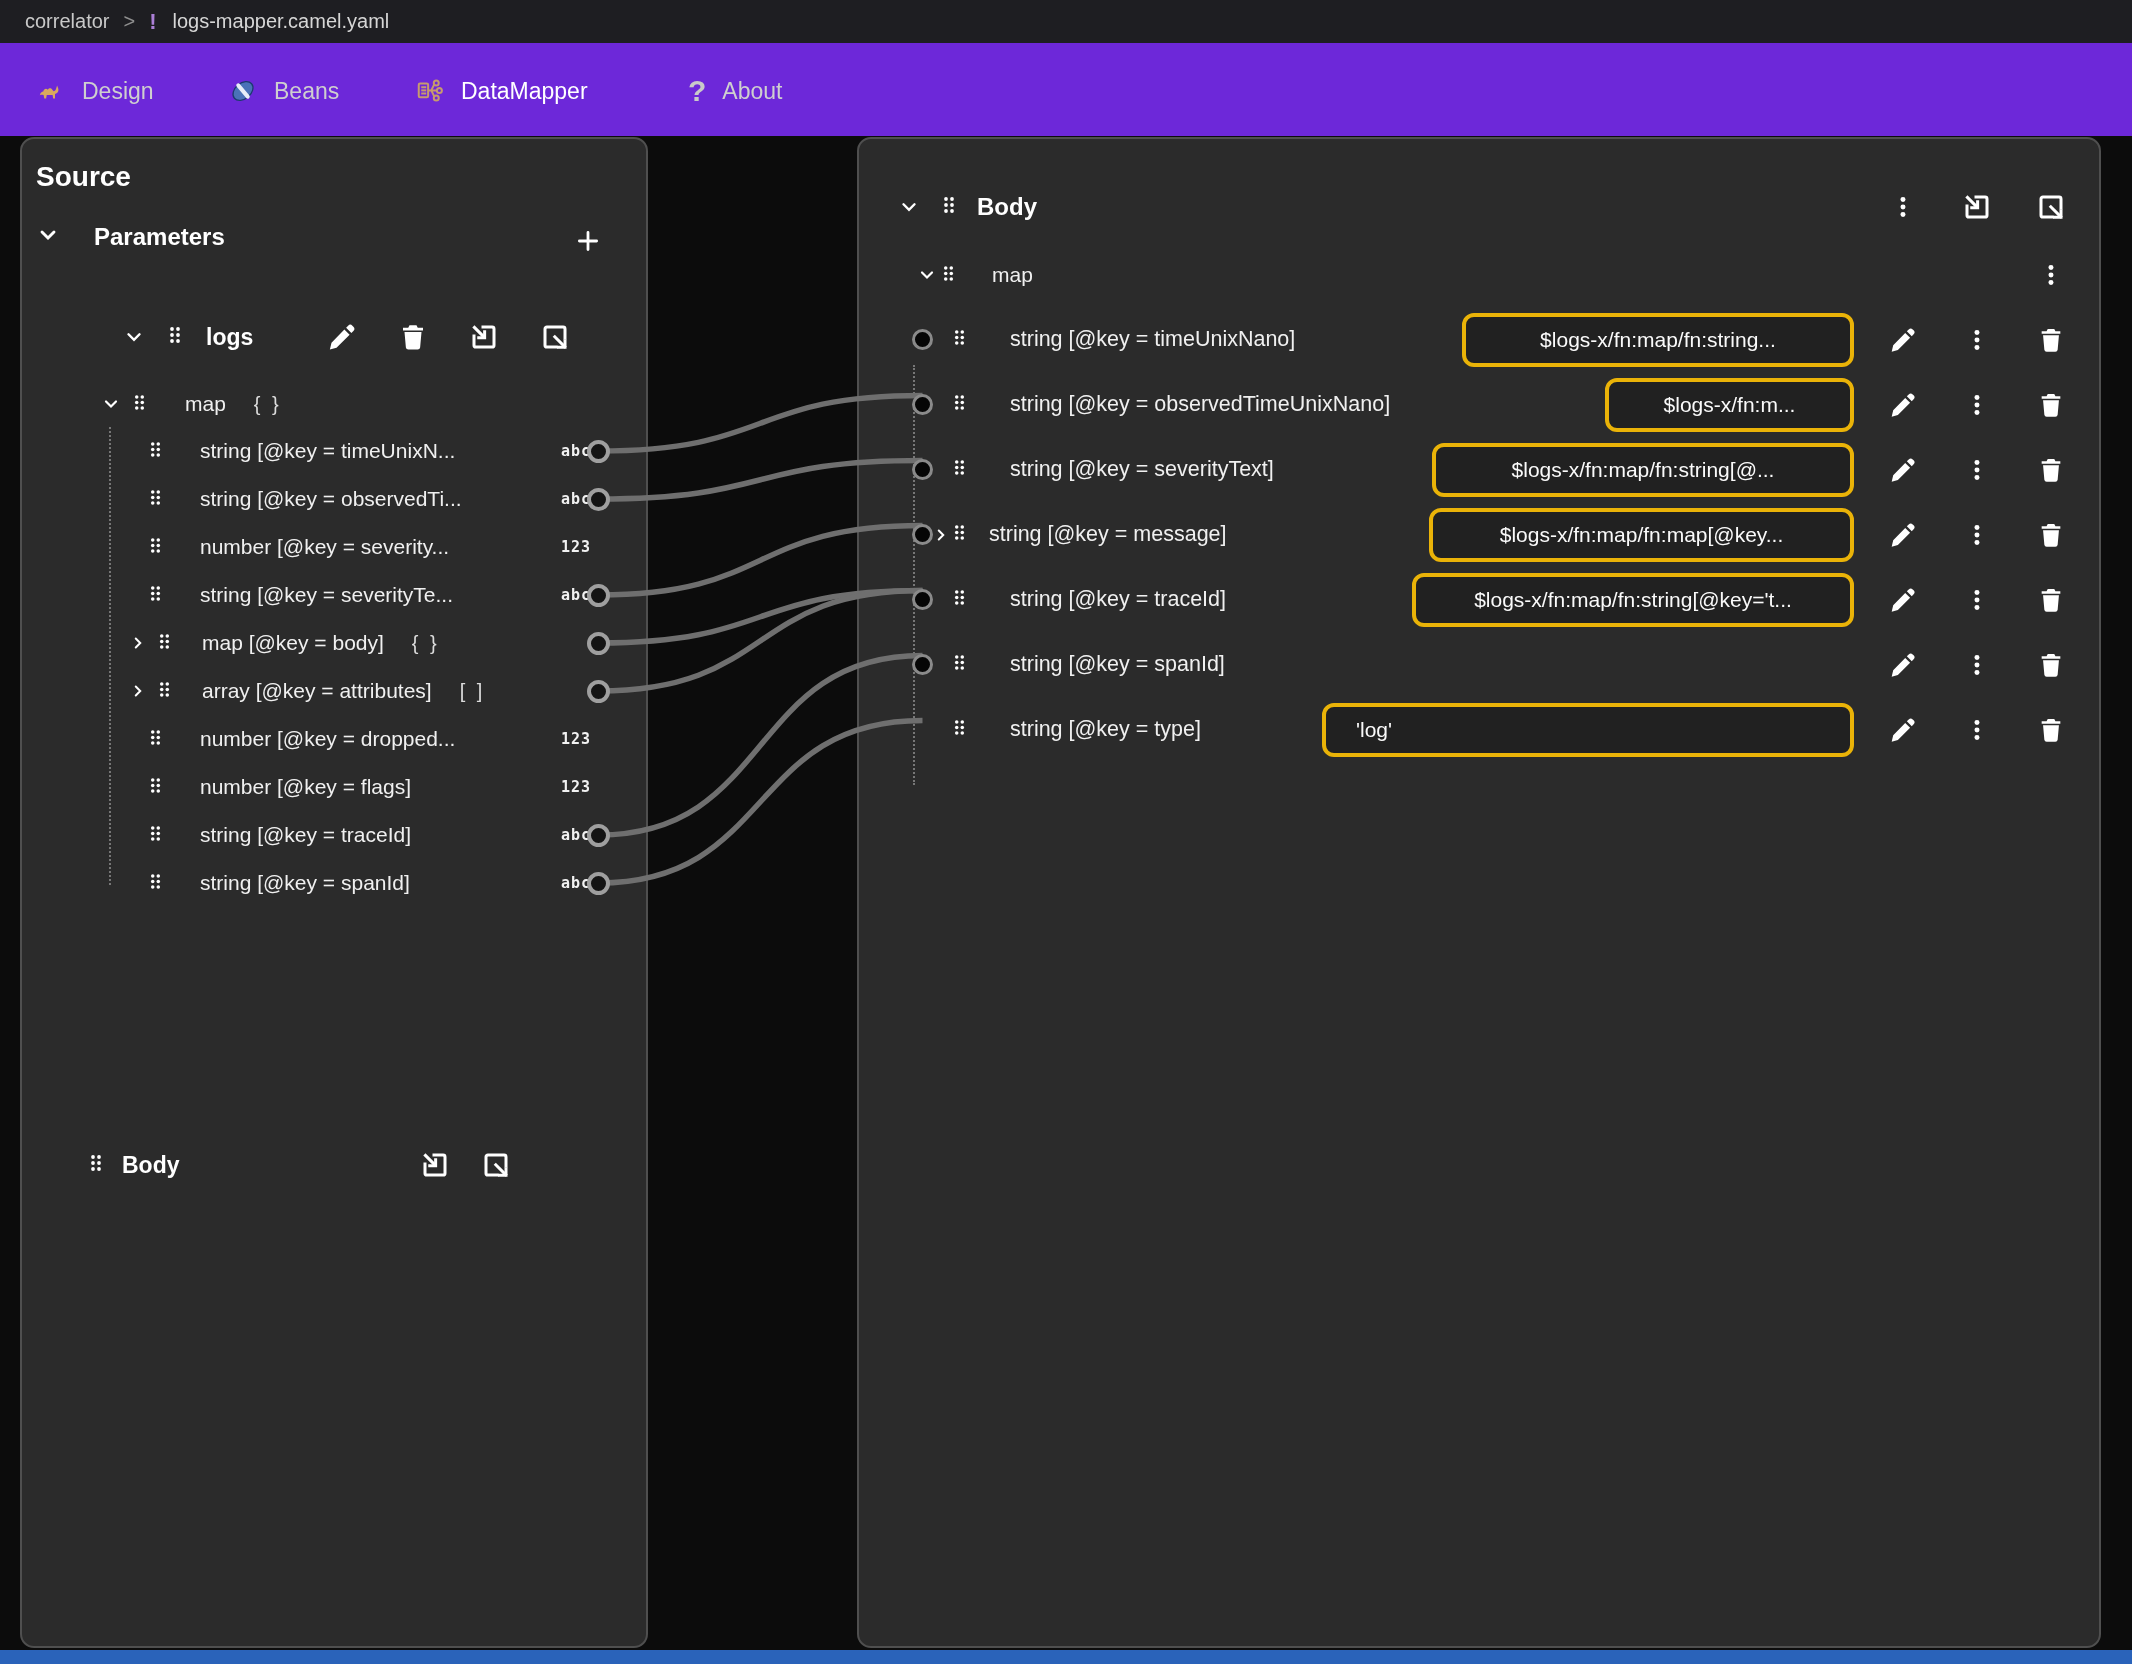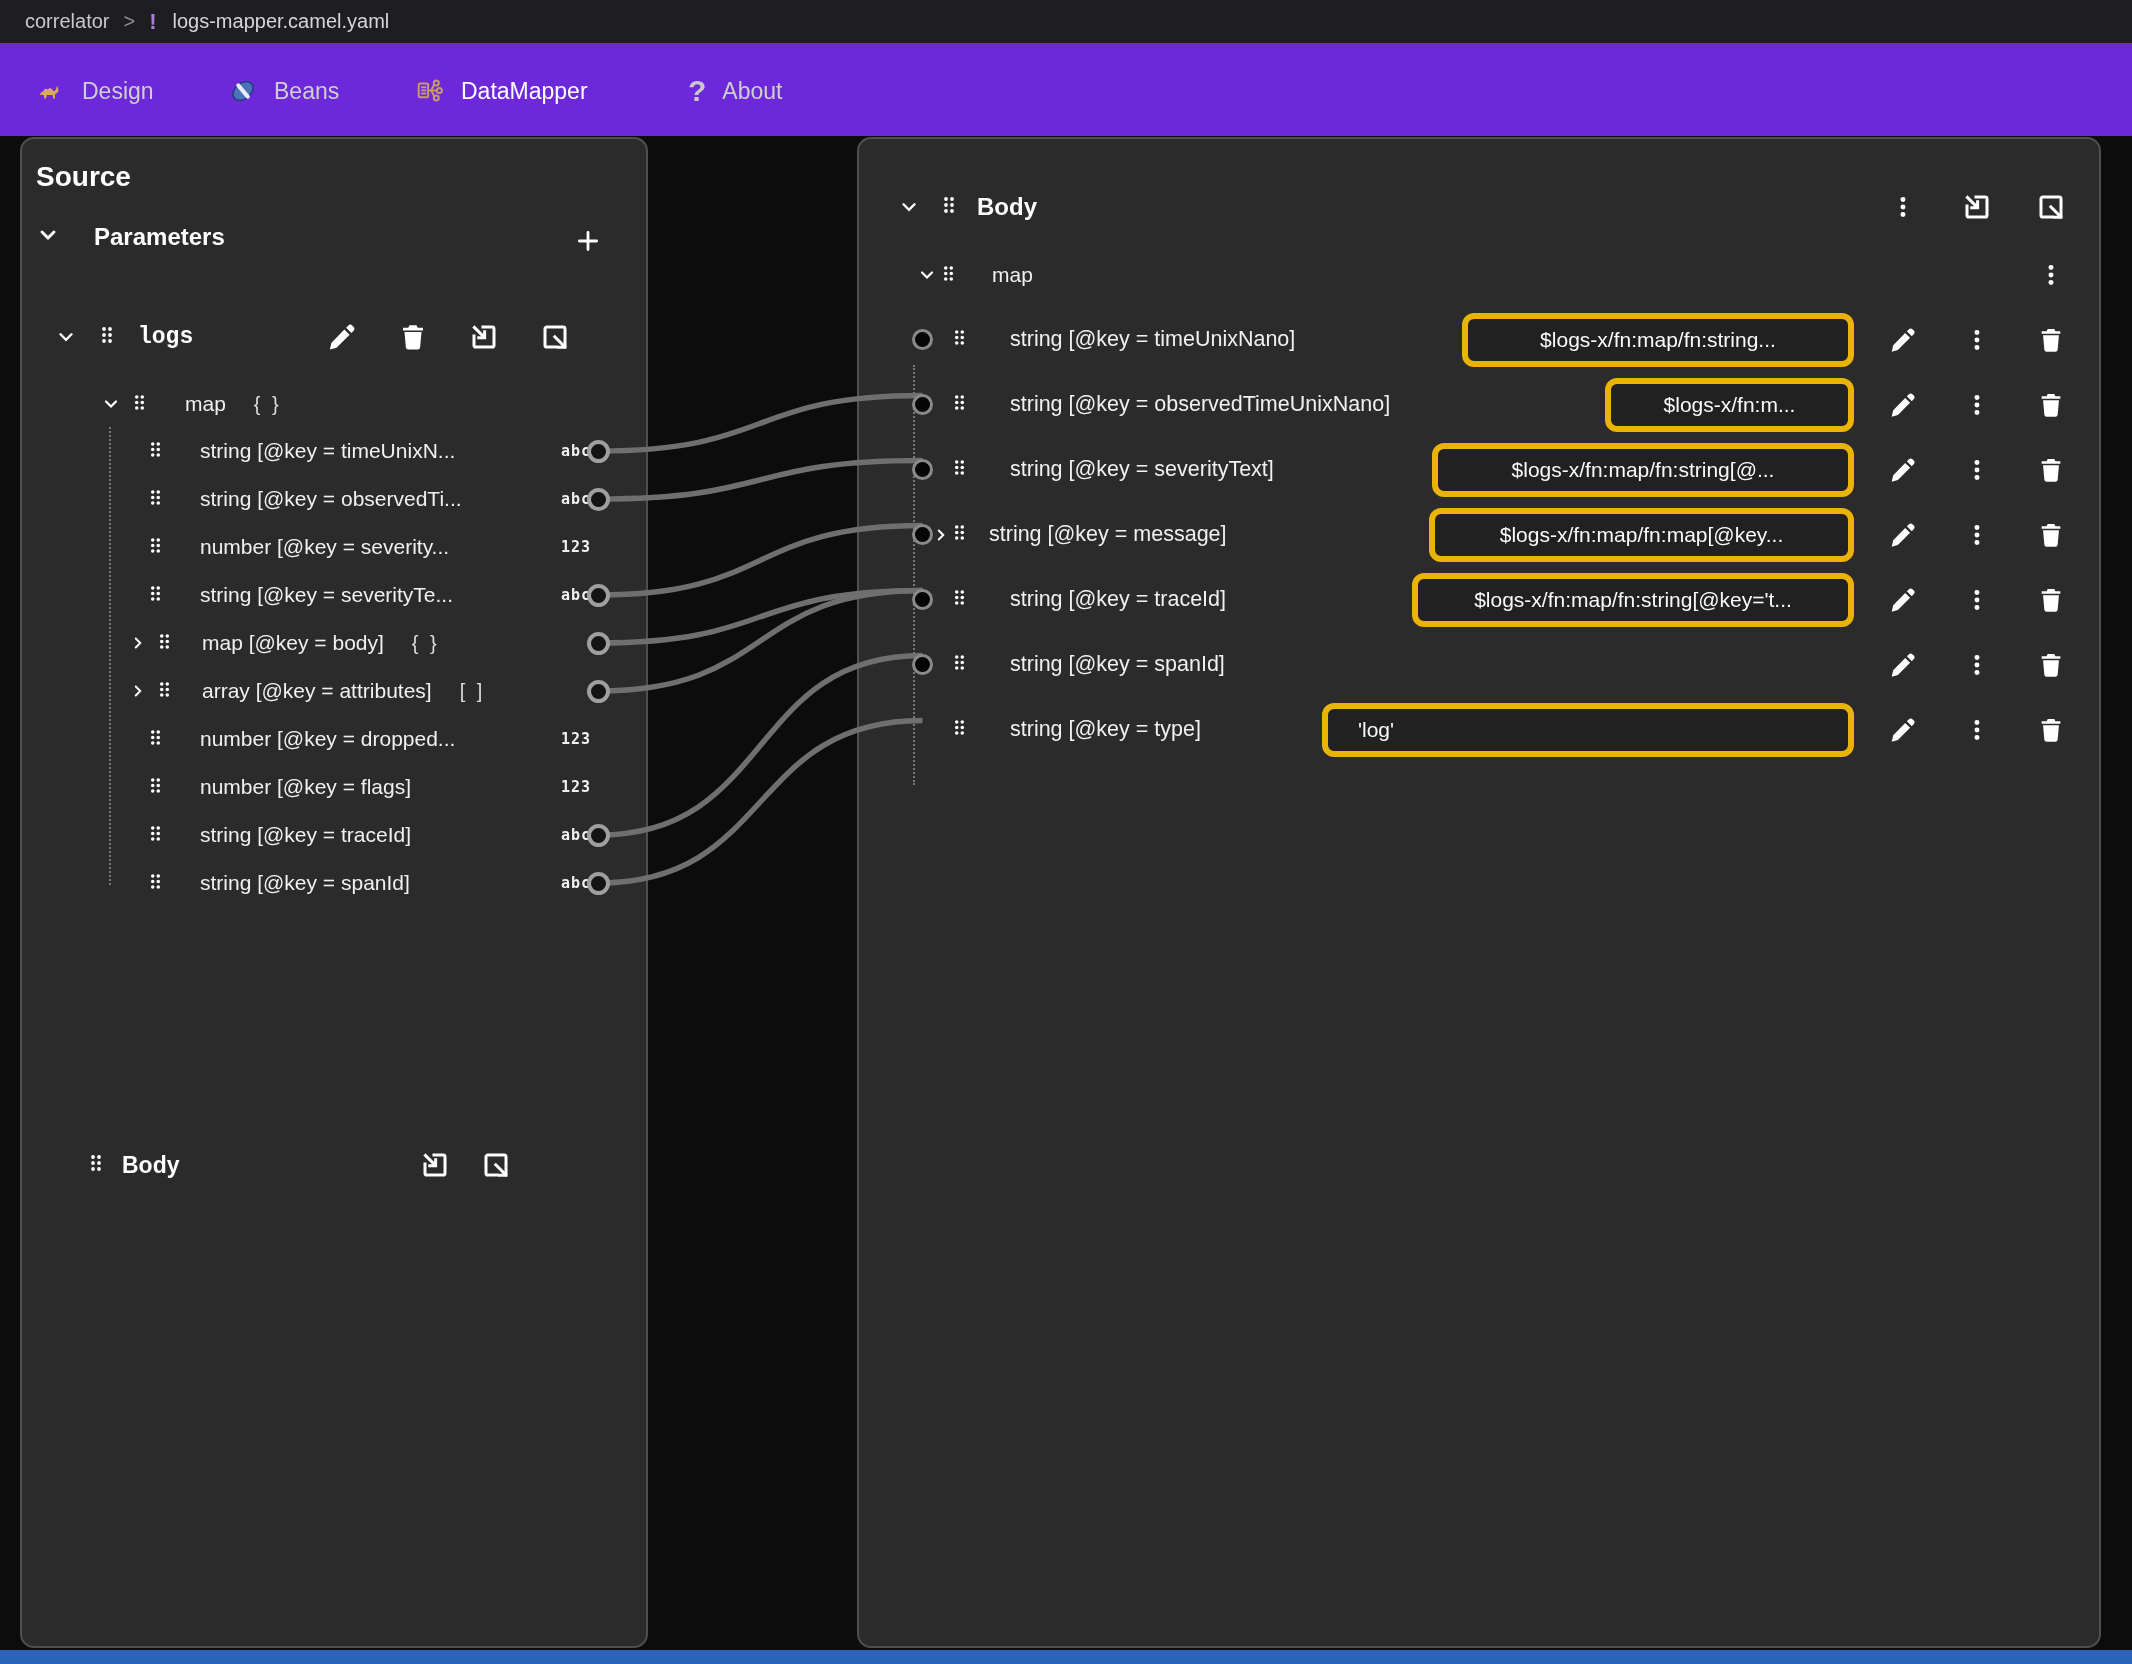--- a/index.html
+++ b/index.html
@@ -42,21 +42,21 @@
   .tdot{position:absolute;left:53px;width:15px;height:15px;border-radius:50%;
         border:3px solid #8a8a8a;background:#060606;z-index:6;cursor:crosshair;}
   .iconbtn{width:36px;height:36px;display:flex;align-items:center;justify-content:center;cursor:pointer;flex:none;}
   .dotline{position:absolute;border-left:2px dotted #777;width:0;}
 
   
   .params-row{display:flex;height:64px;margin-top:28px;padding:0 40px 0 14px;position:relative;}
   .params-row .rowlbl{margin-left:34px;font-weight:bold;font-size:24px;color:#fff;}
   .plus-btn{position:absolute;right:40px;}
 
-  .logs-row{display:flex;align-items:center;height:56px;margin-top:22px;padding-left:32px;position:relative;font-family:Liberation Mono, monospace;}
+  .logs-row{display:flex;align-items:center;height:56px;margin-top:22px;padding-left:100px;position:relative;}
   .logs-row .grip{margin-left:22px;}
   .logs-row .rowlbl{margin-left:24px;}
   .logs-actions{position:absolute;left:302px;display:flex;gap:35px;}
 
   .map-row-s{display:flex;align-items:center;height:46px;margin-top:16px;padding-left:77px;position:relative;}
   .map-row-s .grip{margin-left:10px;}
   .map-row-s .rowlbl{margin-left:38px;}
 
   .srow{display:flex;align-items:center;height:48px;padding-left:127px;position:relative;}
   .srow .rowlbl{margin-left:37px;font-size:21px;}
@@ -73,21 +73,21 @@
   .body-row-t .grip{margin-left:21px;}
   .body-row-t .rowlbl{margin-left:21px;font-size:24px;}
   .map-row-t{display:flex;align-items:center;height:64px;margin-top:4px;padding-left:56px;position:relative;}
   .map-row-t .grip{margin-left:3px;}
   .map-row-t .rowlbl{margin-left:36px;}
   .trow{display:flex;align-items:center;height:65px;padding-left:94px;position:relative;}
   .trow .rowlbl{margin-left:43px;font-size:21.5px;}
   .trow.expandable{padding-left:70px;}
   .trow.expandable .rowlbl{margin-left:22px;}
   .row-actions{position:absolute;right:30px;display:flex;gap:38px;align-items:center;}
-  .exprbox{position:absolute;right:245px;height:54px;background:#212121;border:6px solid #eab308;
+  .exprbox{position:absolute;right:245px;height:54px;background:#212121;border:4px solid #eab308;
            border-radius:12px;display:flex;align-items:center;justify-content:center;
            font-size:21px;color:#fafafa;box-sizing:border-box;padding:0 18px;white-space:nowrap;cursor:text;}
   .exprbox.leftal{justify-content:flex-start;padding-left:30px;}
 
   
   #wires{position:absolute;left:0;top:0;width:2132px;height:1664px;pointer-events:none;z-index:5;}
   #wires path{fill:none;stroke:#6f6f6f;stroke-width:5.5px;}
 
   .status-bar{position:absolute;left:0;bottom:0;width:100%;height:14px;background:#2a63ba;}
 </style>

